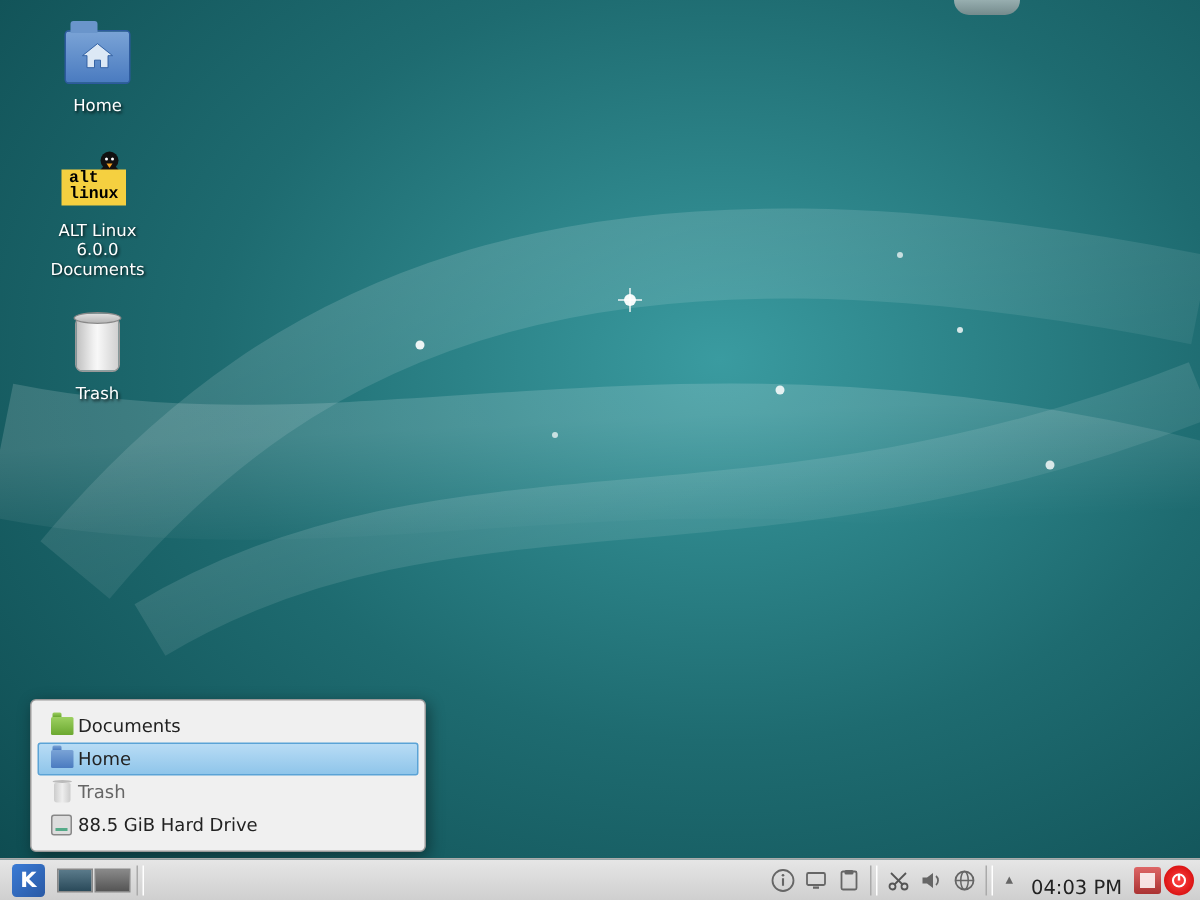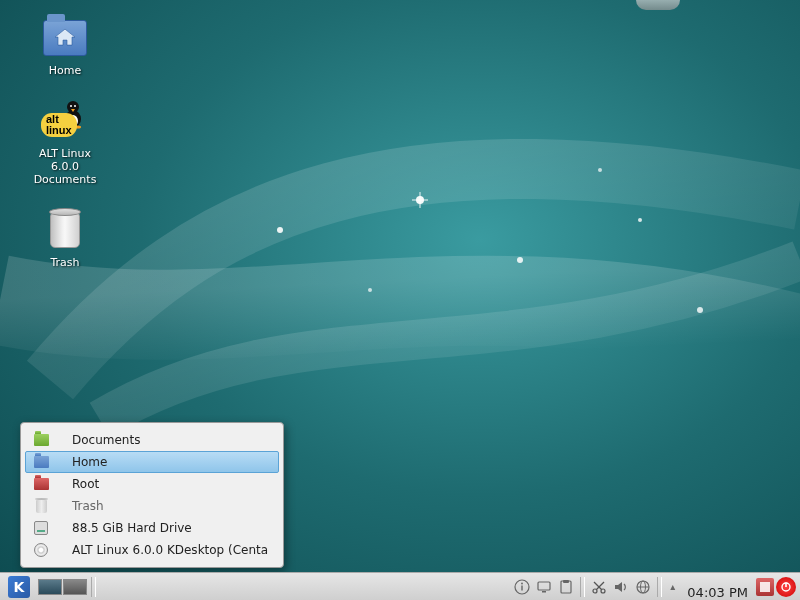--- a/index.html
+++ b/index.html
@@ -29,22 +29,21 @@
   content:""; position:absolute; top:-7px; left:3px; width:18px; height:8px;
   background:#6a95cb; border-radius:2px 2px 0 0;
 }
 .folder-home .house { position:absolute; left:50%; top:50%; transform:translate(-50%,-55%); width:22px; height:18px; }
 
 
 .alt-linux-icon { width:48px; height:36px; position:relative; }
 .alt-linux-badge {
   position:absolute; bottom:2px; left:0; background:#f5d040; color:#000;
   font-weight:bold; font-size:11px; padding:1px 5px; line-height:11px;
-  font-family: Liberation Sans, sans-serif;
-  border-radius: 11px;
+  font-family: Liberation Mono, monospace;
 }
 .alt-linux-penguin {
   position:absolute; right:6px; top:-4px; width:20px; height:30px;
 }
 
 
 .trash-can {
   width:30px; height:36px; background:linear-gradient(90deg,#c0c0c0,#f0f0f0 40%,#f8f8f8 50%,#d0d0d0);
   border-radius:4px 4px 5px 5px; position:relative; border:1px solid #999; margin:0 auto;
 }
@@ -54,21 +53,21 @@
 }
 
 
 .places-popup {
   position:absolute; left:20px; bottom:32px; width:264px;
   background:#f0f0f0; border:1px solid #999; border-radius:4px;
   box-shadow: 2px 3px 10px rgba(0,0,0,0.4);
   padding: 6px 4px;
 }
 .places-popup .item {
-  display:flex; align-items:center; gap:23px; padding:3px 8px;
+  display:flex; align-items:center; gap:3px; padding:3px 8px;
   font-size:12px; color:#222; cursor:pointer; border-radius:2px;
 }
 .places-popup .item.highlight {
   background: linear-gradient(#b8dcf5,#8fc5ea);
   border:1px solid #5ba3d6; padding:2px 7px;
 }
 .places-popup .item.muted { color:#666; }
 .places-popup .mini-icon { width:16px; height:16px; flex-shrink:0; display:flex; align-items:center; justify-content:center; }
 .mini-folder{ width:15px; height:12px; border-radius:1px; position:relative; }
 .mini-folder::before{content:"";position:absolute;top:-3px;left:1px;width:6px;height:3px;border-radius:1px 1px 0 0;background:inherit;}
@@ -186,43 +185,31 @@
         <span class="mini-folder f-green"></span>
       </span>
     <span>Documents</span>
   </div>
   <div class="item highlight">
     <span class="mini-icon">
         <span class="mini-folder f-blue"></span>
       </span>
     <span>Home</span>
   </div>
+  <div class="item muted">
+    <span class="mini-icon">
+        <span class="mini-trash"></span>
+      </span>
+    <span>Trash</span>
+  </div>
   <div class="item">
     <span class="mini-icon">
-        <span class="mini-folder f-red"></span>
-      </span>
-    <span>Root</span>
-  </div>
-  <div class="item muted">
-    <span class="mini-icon">
-        <span class="mini-trash"></span>
-      </span>
-    <span>Trash</span>
-  </div>
-  <div class="item">
-    <span class="mini-icon">
         <span class="mini-hdd"></span>
       </span>
     <span>88.5 GiB Hard Drive</span>
-  </div>
-  <div class="item">
-    <span class="mini-icon">
-        <span class="mini-disc"></span>
-      </span>
-    <span>ALT Linux 6.0.0 KDesktop  (Centa</span>
   </div>
 </div>
 
 <div class="panel">
   <div class="launcher">
     <div class="k-logo">K</div>
   </div>
   <div class="pager">
     <div class="desk"></div>
     <div class="desk alt"></div>

